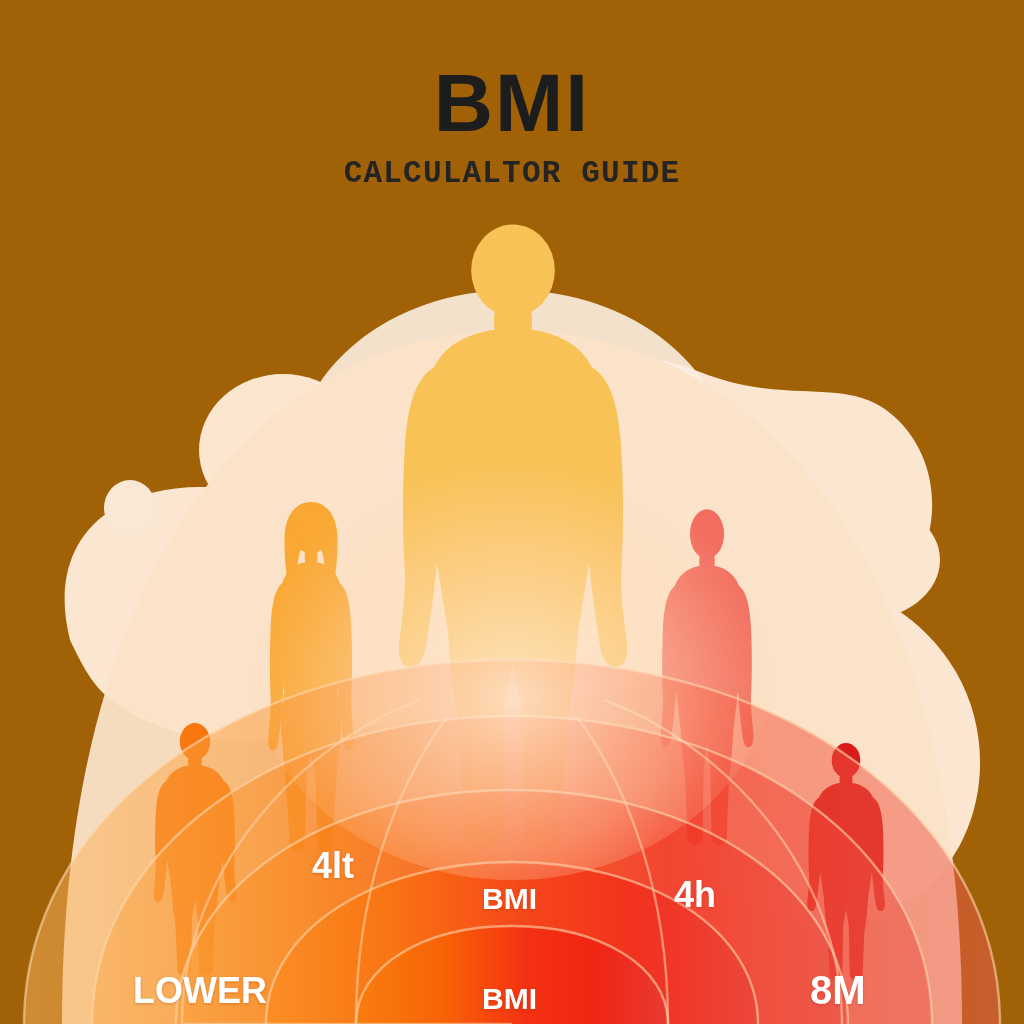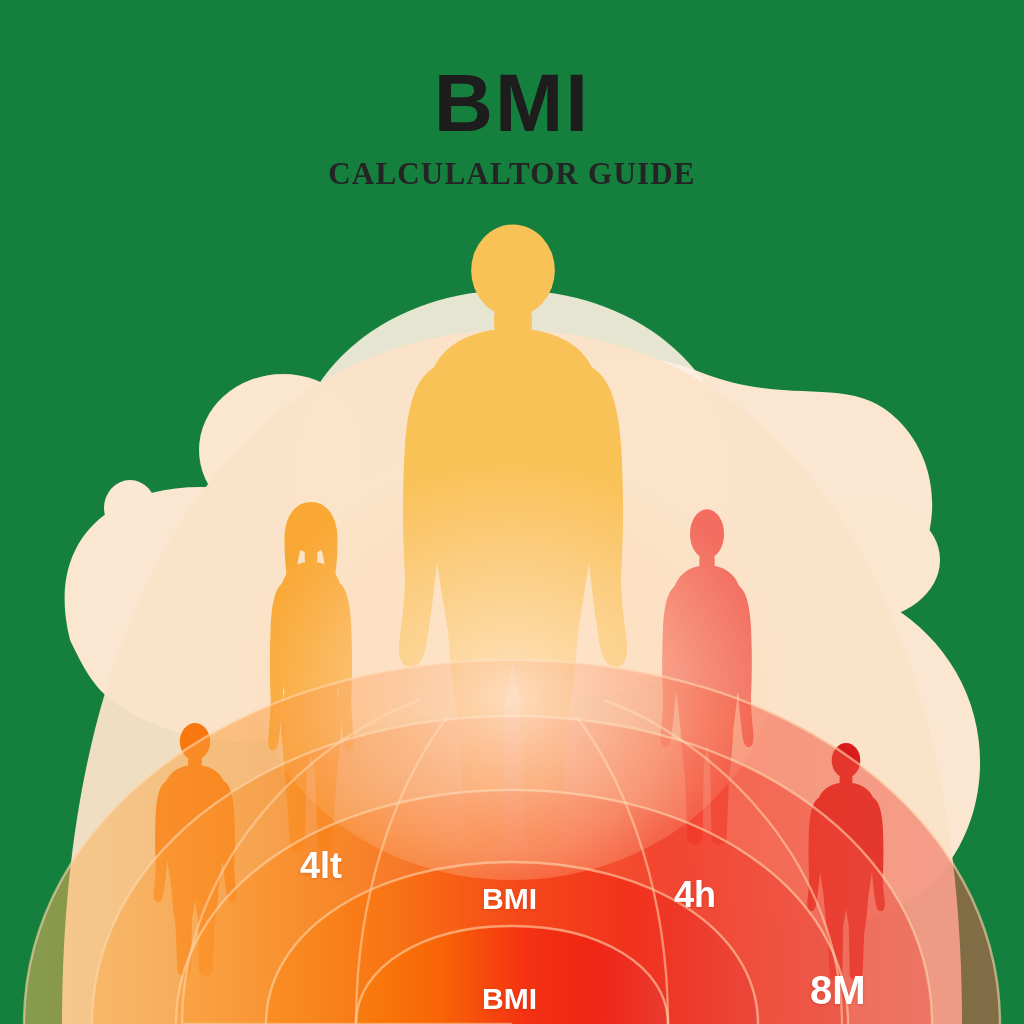--- a/index.html
+++ b/index.html
@@ -8,21 +8,21 @@
     padding: 0;
     background: #ffffff;
   }
   body {
     font-family: "Liberation Sans", sans-serif;
   }
   #poster {
     position: relative;
     width: 1024px;
     height: 1024px;
-    background: #15803d;
+    background: #a16207;
     overflow: hidden;
   }
   #poster svg.layer {
     position: absolute;
     left: 0;
     top: 0;
     width: 1024px;
     height: 1024px;
     display: block;
   }
@@ -38,40 +38,40 @@
   .main-title {
     font-family: "Liberation Sans", sans-serif;
     font-weight: bold;
     font-size: 82px;
     letter-spacing: 2px;
     color: #1d1d1d;
     line-height: 1.0;
     margin: 0;
   }
   .sub-title {
-    font-family: Liberation Serif, serif;
+    font-family: Liberation Mono, monospace;
     font-weight: bold;
     font-size: 31px;
     letter-spacing: 1.2px;
     color: #242424;
     margin: 14px 0 0 0;
     line-height: 1.0;
   }
   .band-label {
     position: absolute;
     z-index: 30;
     color: #ffffff;
     font-family: "Liberation Sans", sans-serif;
     font-weight: bold;
     white-space: nowrap;
     text-shadow: 0 1px 3px rgba(140,30,0,0.28);
     pointer-events: none;
   }
   .lbl-lower { left: 133px; top: 970px; font-size: 36px; }
-  .lbl-4lt   { left: 300px; top: 845px; font-size: 36px; }
+  .lbl-4lt   { left: 312px; top: 845px; font-size: 36px; }
   .lbl-bmi1  { left: 482px; top: 882px; font-size: 30px; }
   .lbl-bmi2  { left: 482px; top: 982px; font-size: 30px; }
   .lbl-4h    { left: 674px; top: 874px; font-size: 36px; }
   .lbl-5m    { left: 810px; top: 968px; font-size: 40px; }
 </style>
 </head>
 <body>
 
 <div id="poster">
 
@@ -281,19 +281,20 @@
       </radialGradient>
     </defs>
     <ellipse cx="512" cy="640" rx="270" ry="240" fill="url(#haloGrad)"></ellipse>
   </svg>
 
   <div class="title-block">
     <div class="main-title">BMI</div>
     <div class="sub-title">CALCULALTOR GUIDE</div>
   </div>
 
+  <div class="band-label lbl-lower">LOWER</div>
   <div class="band-label lbl-4lt">4lt</div>
   <div class="band-label lbl-bmi1">BMI</div>
   <div class="band-label lbl-bmi2">BMI</div>
   <div class="band-label lbl-4h">4h</div>
   <div class="band-label lbl-5m">8M</div>
 
 </div>
 
 </body></html>

